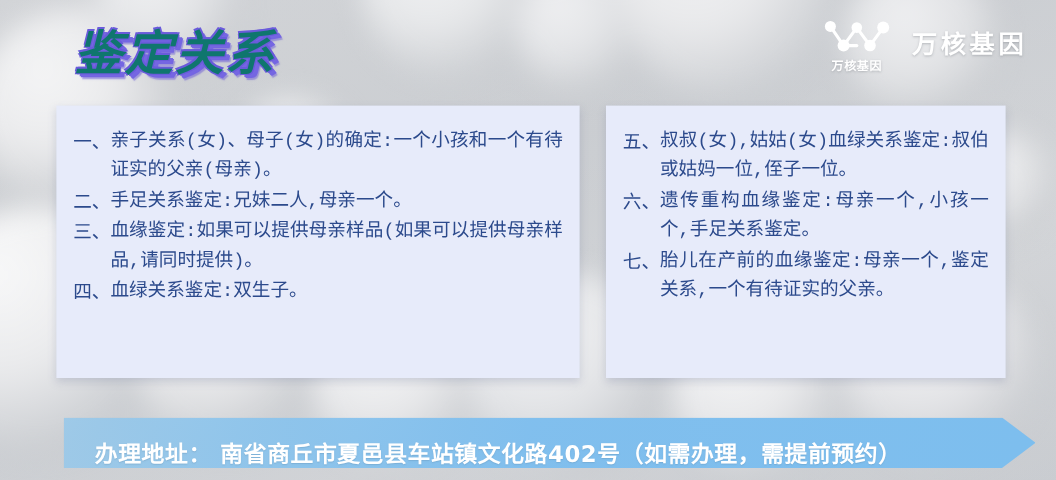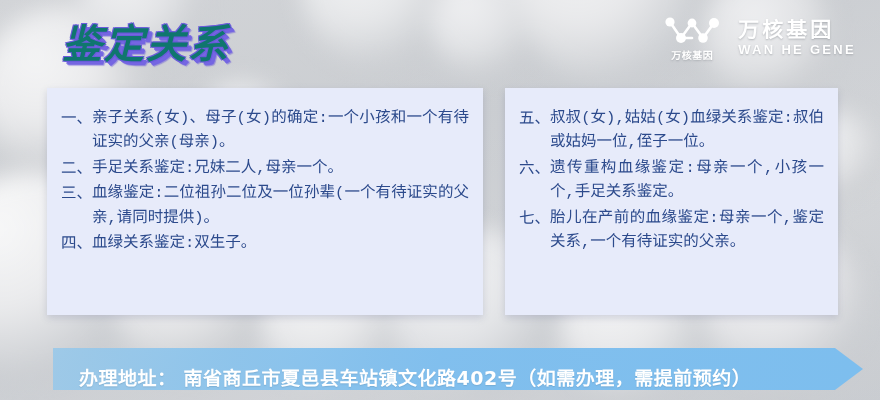--- a/index.html
+++ b/index.html
@@ -266,40 +266,39 @@
               <circle cx="30" cy="9" r="4.4"></circle>
               <circle cx="41" cy="24" r="4.8"></circle>
               <circle cx="52" cy="9" r="5.0"></circle>
             </g>
           </svg>
         </span>
         <span class="brand-mark-word">万核基因</span>
       </div>
       <div class="brand-text">
         <span class="brand-cn">万核基因</span>
-        <span class="brand-en">WAN HE GENE</span>
       </div>
     </div>
   </div>
 
   <div class="panels">
 
     <div class="panel panel-left">
       <ul class="item-list">
         <li class="item">
           <span class="item-num">一、</span>
           <span class="item-text">亲子关系(女)、母子(女)的确定:一个小孩和一个有待证实的父亲(母亲)。</span>
         </li>
         <li class="item">
           <span class="item-num">二、</span>
           <span class="item-text">手足关系鉴定:兄妹二人,母亲一个。</span>
         </li>
         <li class="item">
           <span class="item-num">三、</span>
-          <span class="item-text">血缘鉴定:二位祖孙二位及一位孙辈(一个有待证实的父亲,请同时提供)。</span>
+          <span class="item-text">血缘鉴定:如果可以提供母亲样品(如果可以提供母亲样品,请同时提供)。</span>
         </li>
         <li class="item">
           <span class="item-num">四、</span>
           <span class="item-text">血绿关系鉴定:双生子。</span>
         </li>
       </ul>
     </div>
 
     <div class="panel panel-right">
       <ul class="item-list">

